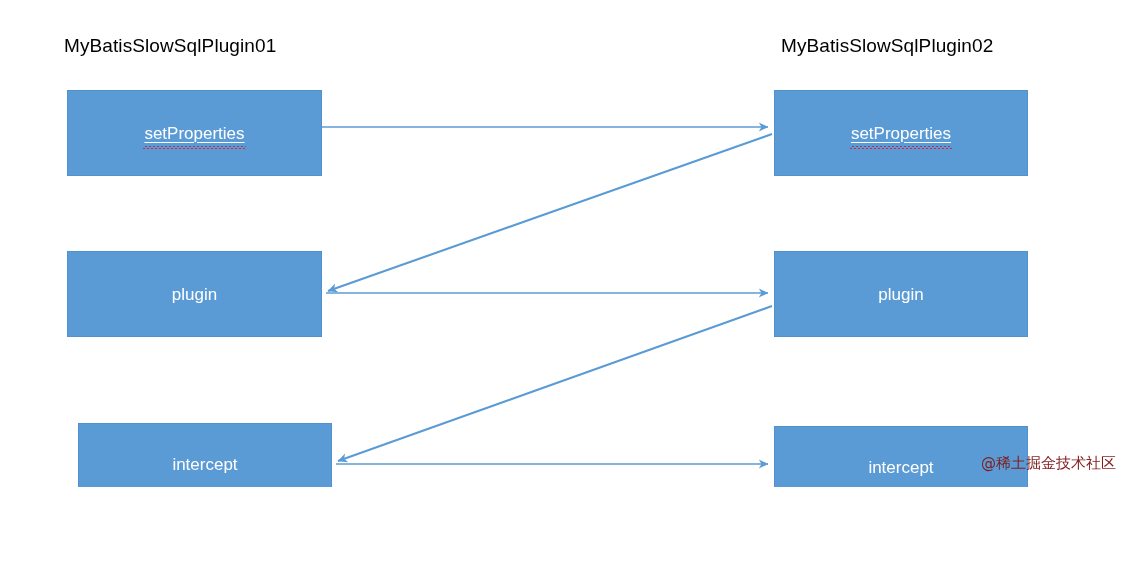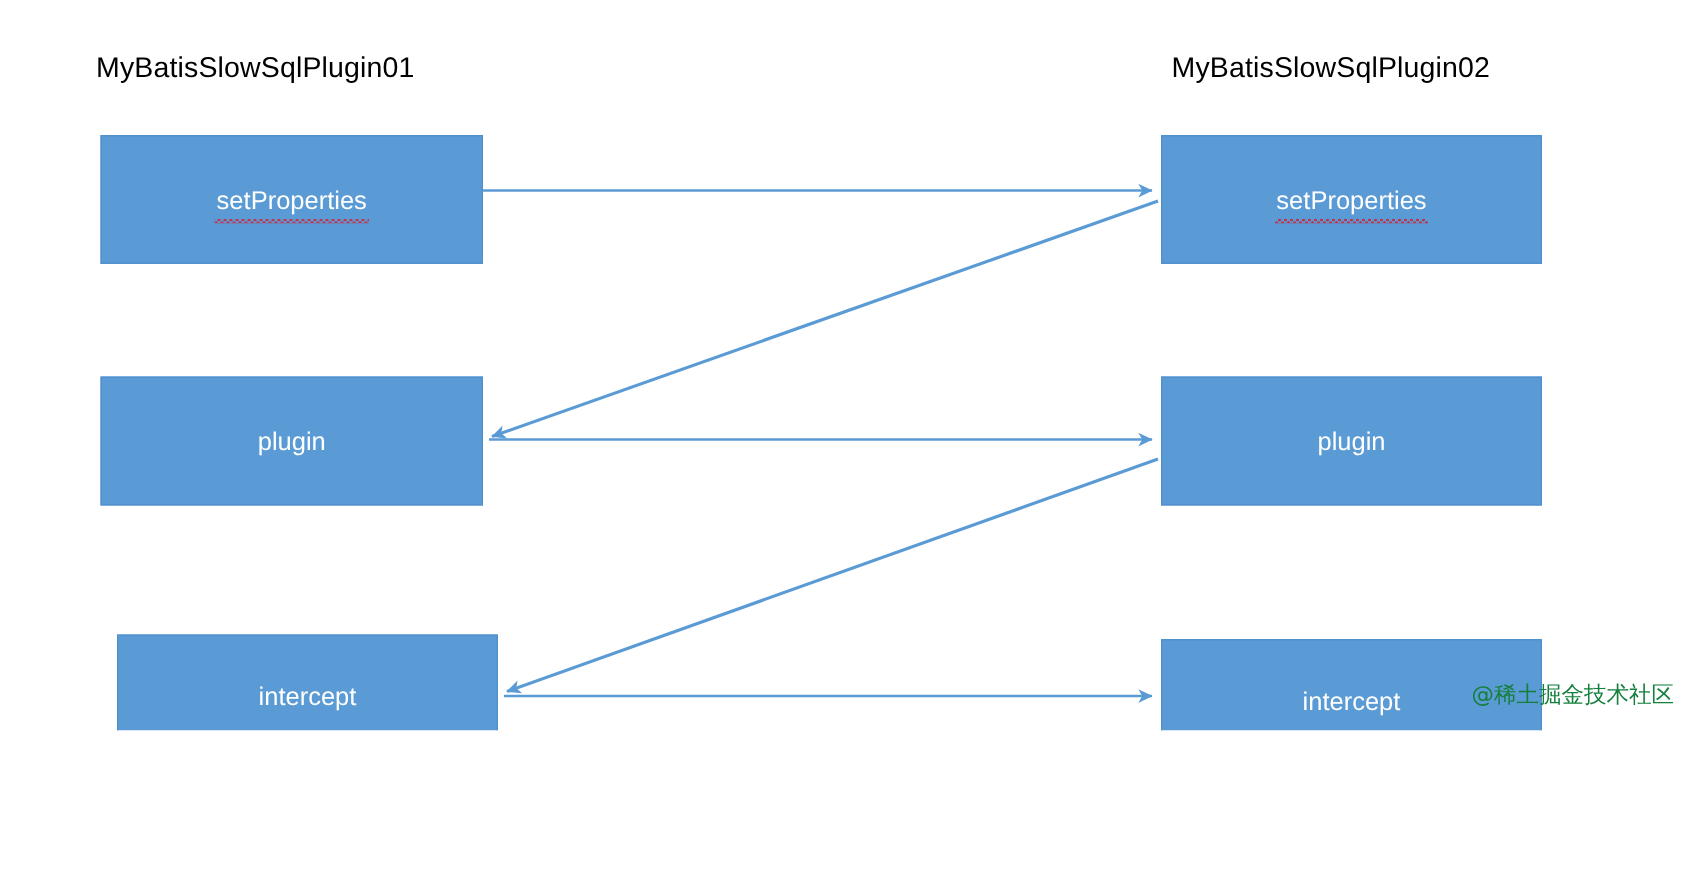--- a/index.html
+++ b/index.html
@@ -41,20 +41,21 @@
   }
   .node-label {
     font-size: 17px;
     color: #ffffff;
     line-height: 1;
     white-space: nowrap;
   }
   
   .node-label.underlined {
     position: relative;
+    text-decoration: underline;
     text-underline-offset: 3px;
     text-decoration-thickness: 1px;
   }
   .node-label.underlined::after {
     content: "";
     position: absolute;
     left: -1px;
     right: -1px;
     bottom: -7px;
     height: 3px;
@@ -82,21 +83,21 @@
     height: 585px;
     pointer-events: none;
   }
 
   
   #watermark {
     position: absolute;
     right: 16px;
     bottom: 14px;
     font-size: 15px;
-    color: #15803d;
+    color: #7f1d1d;
     white-space: nowrap;
     font-family: "DejaVu Sans", sans-serif;
   }
 </style>
 </head>
 <body>
 
 <div id="canvas">
 
   <div id="title-left" class="col-title">MyBatisSlowSqlPlugin01</div>

